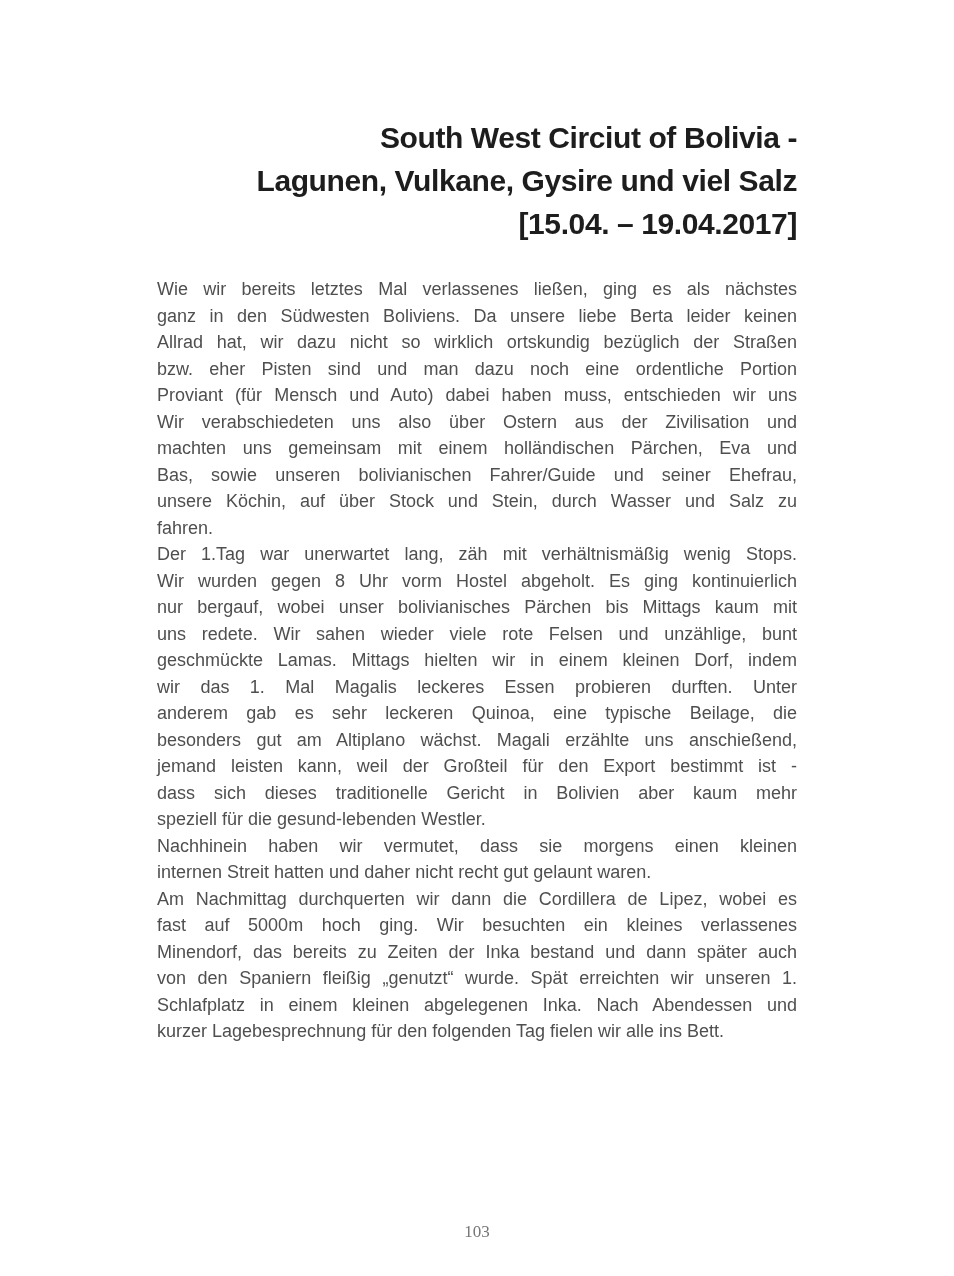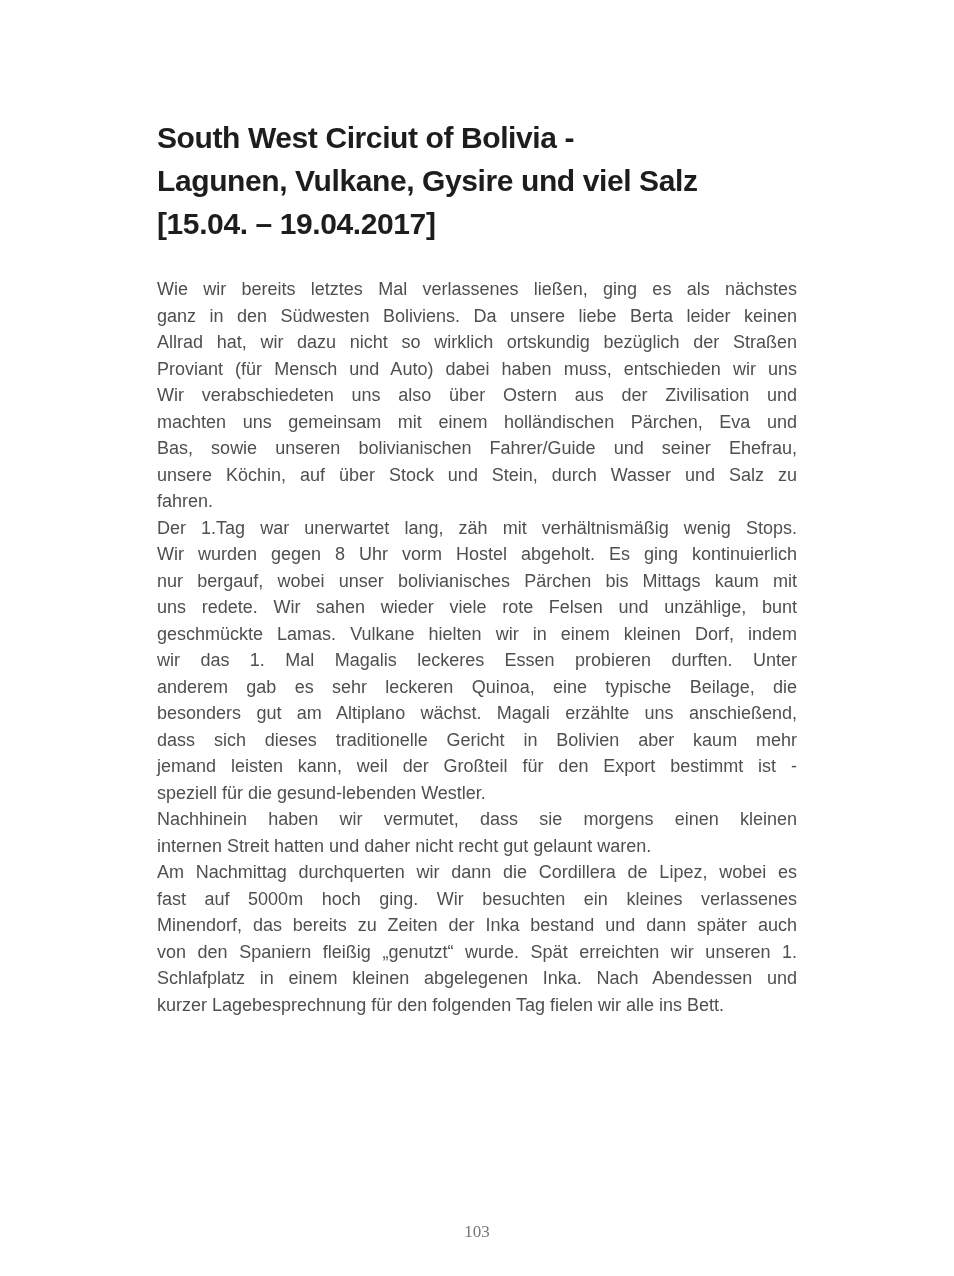--- a/index.html
+++ b/index.html
@@ -19,21 +19,21 @@
     position: absolute;
     left: 157px;
     top: 116px;
     width: 640px;
   }
   .title {
     margin: 0;
     font-size: 30px;
     font-weight: bold;
     line-height: 43px;
-    text-align: left;
+    text-align: right;
     color: #1d1d1d;
     letter-spacing: -0.4px;
   }
   .title-line {
     white-space: nowrap;
   }
   .bodytext {
     margin-top: 31px;
     font-size: 18px;
     line-height: 26.5px;
@@ -69,40 +69,41 @@
     <h1 class="title" id="title" style="color: rgb(29, 29, 29);">
         <div class="title-line">South West Circiut of Bolivia -</div>
         <div class="title-line">Lagunen, Vulkane, Gysire und viel Salz</div>
         <div class="title-line">[15.04. – 19.04.2017]</div>
       </h1>
     <div class="bodytext" id="body" style="color: rgb(79, 79, 79);">
         <div class="paragraph">
           <div class="line">Wie wir bereits letztes Mal verlassenes ließen, ging es als nächstes</div>
           <div class="line">ganz in den Südwesten Boliviens. Da unsere liebe Berta leider keinen</div>
           <div class="line">Allrad hat, wir dazu nicht so wirklich ortskundig bezüglich der Straßen</div>
+          <div class="line">bzw. eher Pisten sind und man dazu noch eine ordentliche Portion</div>
           <div class="line">Proviant (für Mensch und Auto) dabei haben muss, entschieden wir uns</div>
         </div>
         <div class="paragraph">
           <div class="line">Wir verabschiedeten uns also über Ostern aus der Zivilisation und</div>
           <div class="line">machten uns gemeinsam mit einem holländischen Pärchen, Eva und</div>
           <div class="line">Bas, sowie unseren bolivianischen Fahrer/Guide und seiner Ehefrau,</div>
           <div class="line">unsere Köchin, auf über Stock und Stein, durch Wasser und Salz zu</div>
           <div class="line last">fahren.</div>
         </div>
         <div class="paragraph">
           <div class="line">Der 1.Tag war unerwartet lang, zäh mit verhältnismäßig wenig Stops.</div>
           <div class="line">Wir wurden gegen 8 Uhr vorm Hostel abgeholt. Es ging kontinuierlich</div>
           <div class="line">nur bergauf, wobei unser bolivianisches Pärchen bis Mittags kaum mit</div>
           <div class="line">uns redete. Wir sahen wieder viele rote Felsen und unzählige, bunt</div>
-          <div class="line">geschmückte Lamas. Vulkane hielten wir in einem kleinen Dorf, indem</div>
+          <div class="line">geschmückte Lamas. Mittags hielten wir in einem kleinen Dorf, indem</div>
           <div class="line">wir das 1. Mal Magalis leckeres Essen probieren durften. Unter</div>
           <div class="line">anderem gab es sehr leckeren Quinoa, eine typische Beilage, die</div>
           <div class="line">besonders gut am Altiplano wächst. Magali erzählte uns anschießend,</div>
+          <div class="line">jemand leisten kann, weil der Großteil für den Export bestimmt ist -</div>
           <div class="line">dass sich dieses traditionelle Gericht in Bolivien aber kaum mehr</div>
-          <div class="line">jemand leisten kann, weil der Großteil für den Export bestimmt ist -</div>
           <div class="line last">speziell für die gesund-lebenden Westler.</div>
         </div>
         <div class="paragraph">
           <div class="line">Nachhinein haben wir vermutet, dass sie morgens einen kleinen</div>
           <div class="line last">internen Streit hatten und daher nicht recht gut gelaunt waren.</div>
         </div>
         <div class="paragraph">
           <div class="line">Am Nachmittag durchquerten wir dann die Cordillera de Lipez, wobei es</div>
           <div class="line">fast auf 5000m hoch ging. Wir besuchten ein kleines verlassenes</div>
           <div class="line">Minendorf, das bereits zu Zeiten der Inka bestand und dann später auch</div>

